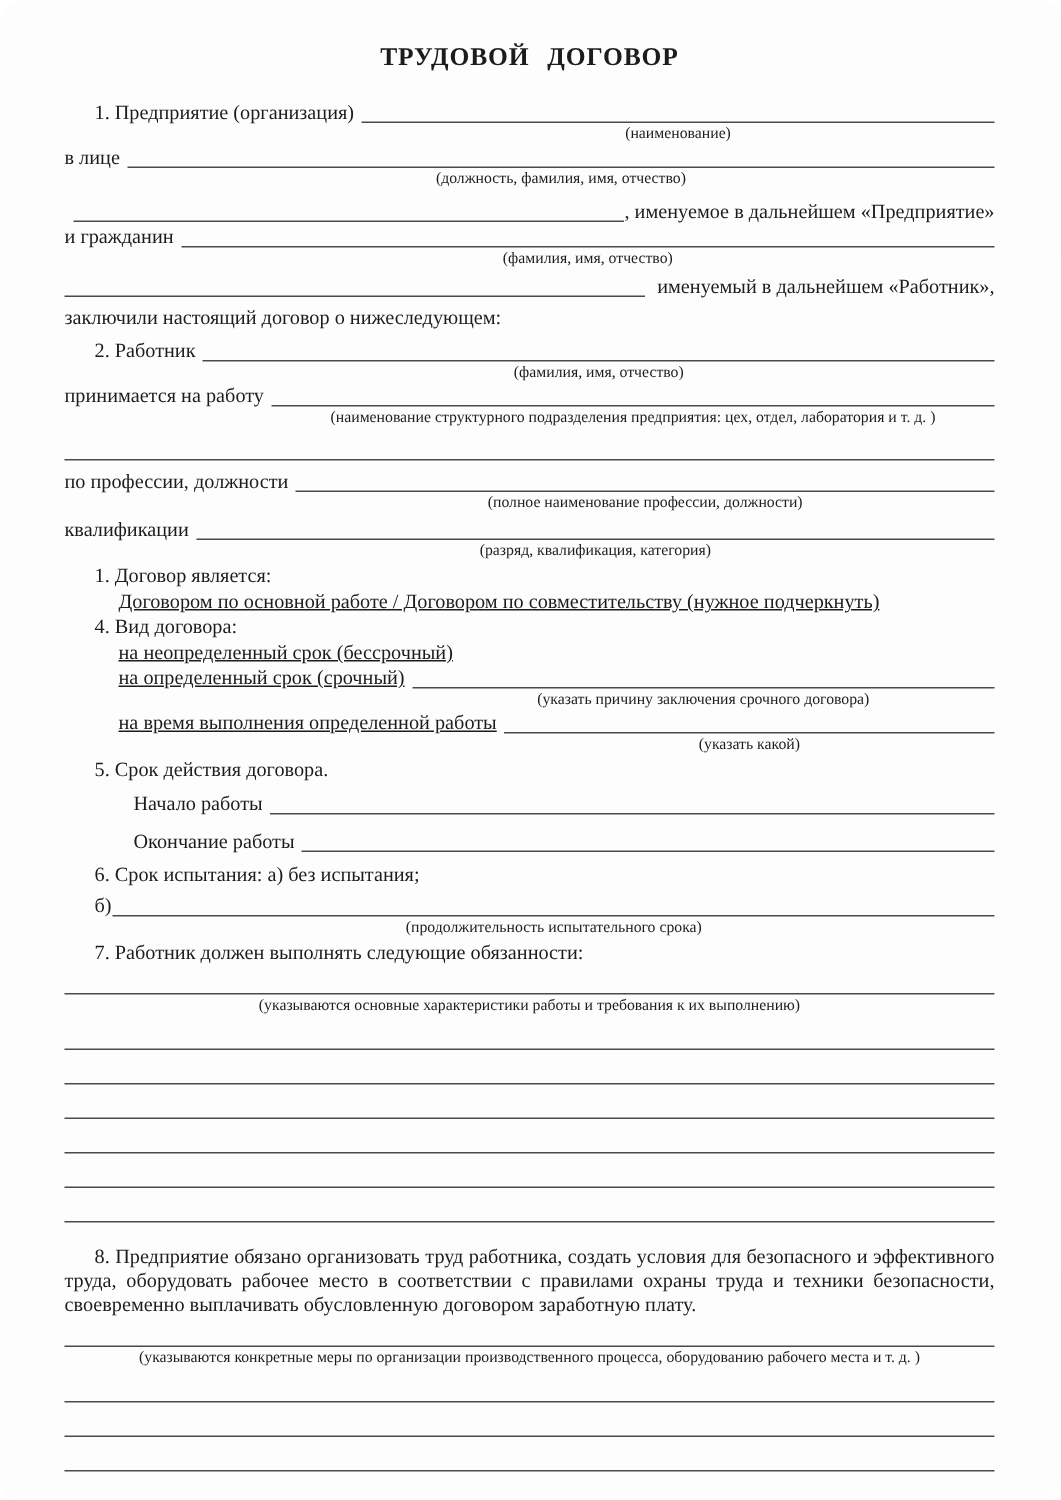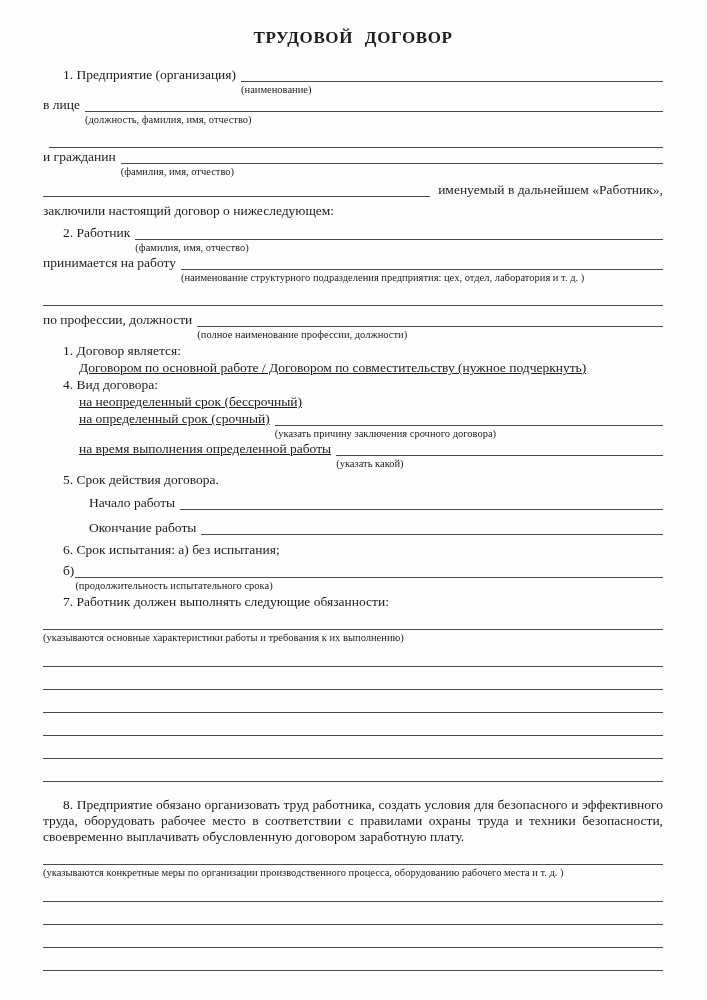--- a/index.html
+++ b/index.html
@@ -16,21 +16,21 @@
     letter-spacing:.6px;word-spacing:7px;margin:0 0 18px 0;
   }
   .frow{display:flex;align-items:flex-start;}
   .lbl{white-space:nowrap;padding-right:5px;line-height:17px;}
   .lbl.tight{padding-right:1px;}
   .trail{white-space:nowrap;line-height:17px;}
   .trail.gap{padding-left:8px;}
   .fill{flex:1 1 auto;display:flex;flex-direction:column;min-width:0;}
   .bline{height:15px;border-bottom:1px solid #4a4a4a;}
   .cap{
-    font-size:10.5px;line-height:12px;
+    text-align:center;font-size:10.5px;line-height:12px;
     padding-top:2px;white-space:nowrap;overflow:hidden;
   }
   .tline{line-height:17px;}
   .blankline{height:16px;border-bottom:1px solid #4a4a4a;}
   .ind1{margin-left:20px;}   
   .ind2{margin-left:36px;text-decoration:underline;}   
   .ind3{margin-left:46px;}   
   .para{
     text-align:justify;text-indent:20px;line-height:16px;margin:0;
   }
@@ -55,20 +55,21 @@
     <span class="fill">
       <span class="bline"></span>
       <span class="cap">(должность, фамилия, имя, отчество)</span>
     </span>
   </div>
 
   <div class="frow" style="margin-top:6px">
     <span class="fill" style="margin-left:6px">
       <span class="bline"></span>
     </span>
+    <span class="trail">, именуемое в дальнейшем «Предприятие»</span>
   </div>
 
   <div class="frow">
     <span class="lbl">и гражданин</span>
     <span class="fill">
       <span class="bline"></span>
       <span class="cap">(фамилия, имя, отчество)</span>
     </span>
   </div>
 
@@ -100,20 +101,27 @@
   <div class="blankline" style="margin-top:5px"></div>
 
   <div class="frow" style="margin-top:5px">
     <span class="lbl">по профессии, должности</span>
     <span class="fill">
       <span class="bline"></span>
       <span class="cap">(полное наименование профессии, должности)</span>
     </span>
   </div>
 
+  <div class="frow" style="margin-top:2px">
+    <span class="lbl">квалификации</span>
+    <span class="fill">
+      <span class="bline"></span>
+      <span class="cap">(разряд, квалификация, категория)</span>
+    </span>
+  </div>
 
   <div class="tline ind1" style="margin-top:1px">1. Договор является:</div>
   <div class="tline ind2">Договором по основной работе / Договором по совместительству (нужное подчеркнуть)</div>
 
   <div class="tline ind1">4. Вид договора:</div>
   <div class="tline ind2">на неопределенный срок (бессрочный)</div>
 
   <div class="frow">
     <span class="lbl ind2">на определенный срок (срочный)</span>
     <span class="fill">

